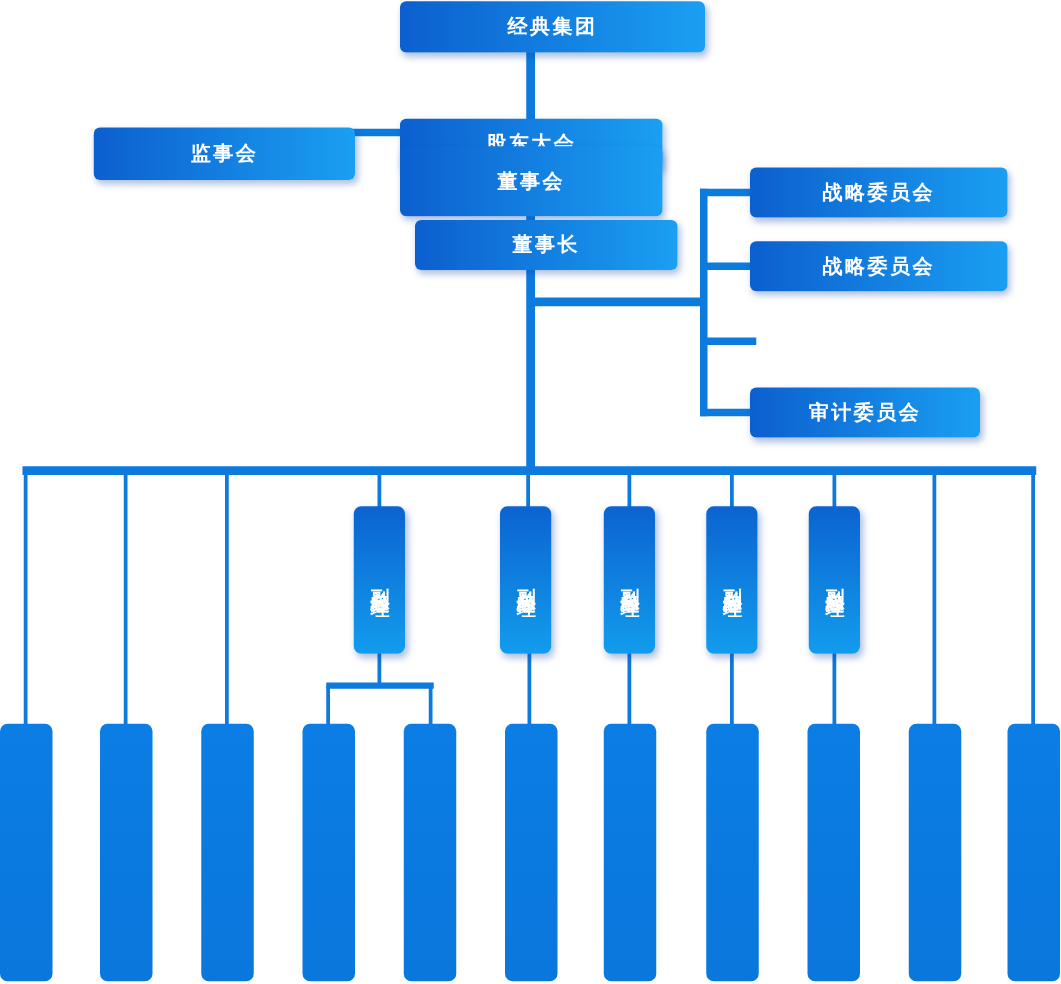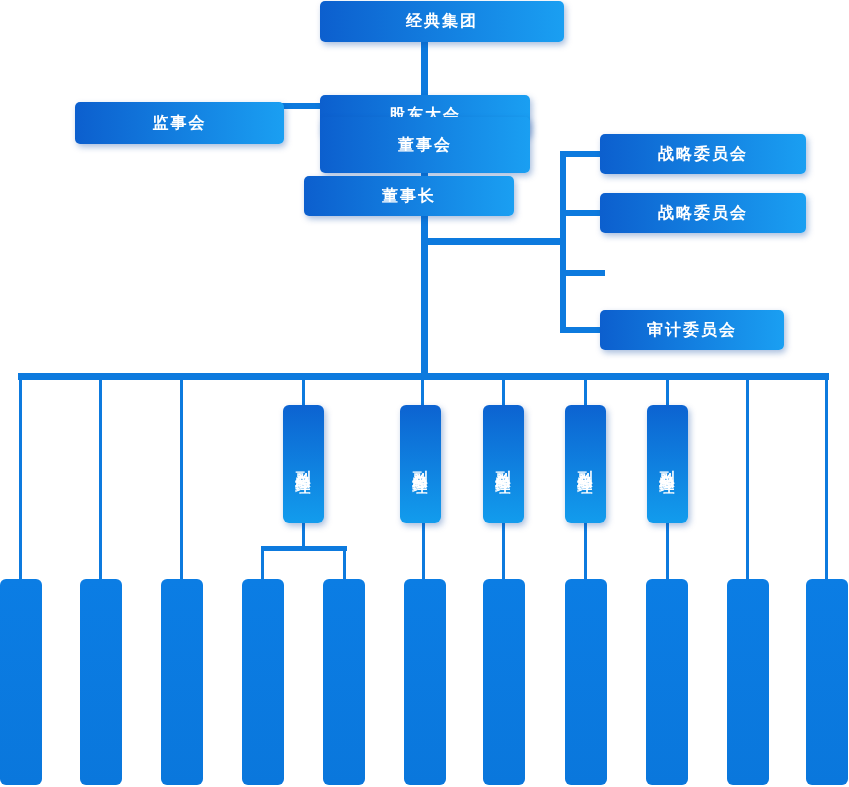--- a/index.html
+++ b/index.html
@@ -67,21 +67,21 @@
   </div>
   <div class="node" style="left:320px;top:59px;width:210px;height:41px;margin-top:36px;">
     <span>股东大会</span>
   </div>
   <div class="node" style="left:75px;top:102px;width:209px;height:42px;">
     <span>监事会</span>
   </div>
   <div class="node" style="left:320px;top:117px;width:210px;height:56px;">
     <span>董事会</span>
   </div>
-  <div class="node" style="left:304px;top:176px;width:210px;height:40px;">
+  <div class="node" style="left:332px;top:176px;width:210px;height:40px;">
     <span>董事长</span>
   </div>
 
   <div class="node" style="left:600px;top:134px;width:206px;height:40px;">
     <span>战略委员会</span>
   </div>
   <div class="node" style="left:600px;top:193px;width:206px;height:40px;">
     <span>战略委员会</span>
   </div>
   <div class="node" style="left:600px;top:310px;width:184px;height:40px;font-family:Liberation Mono, monospace;">

